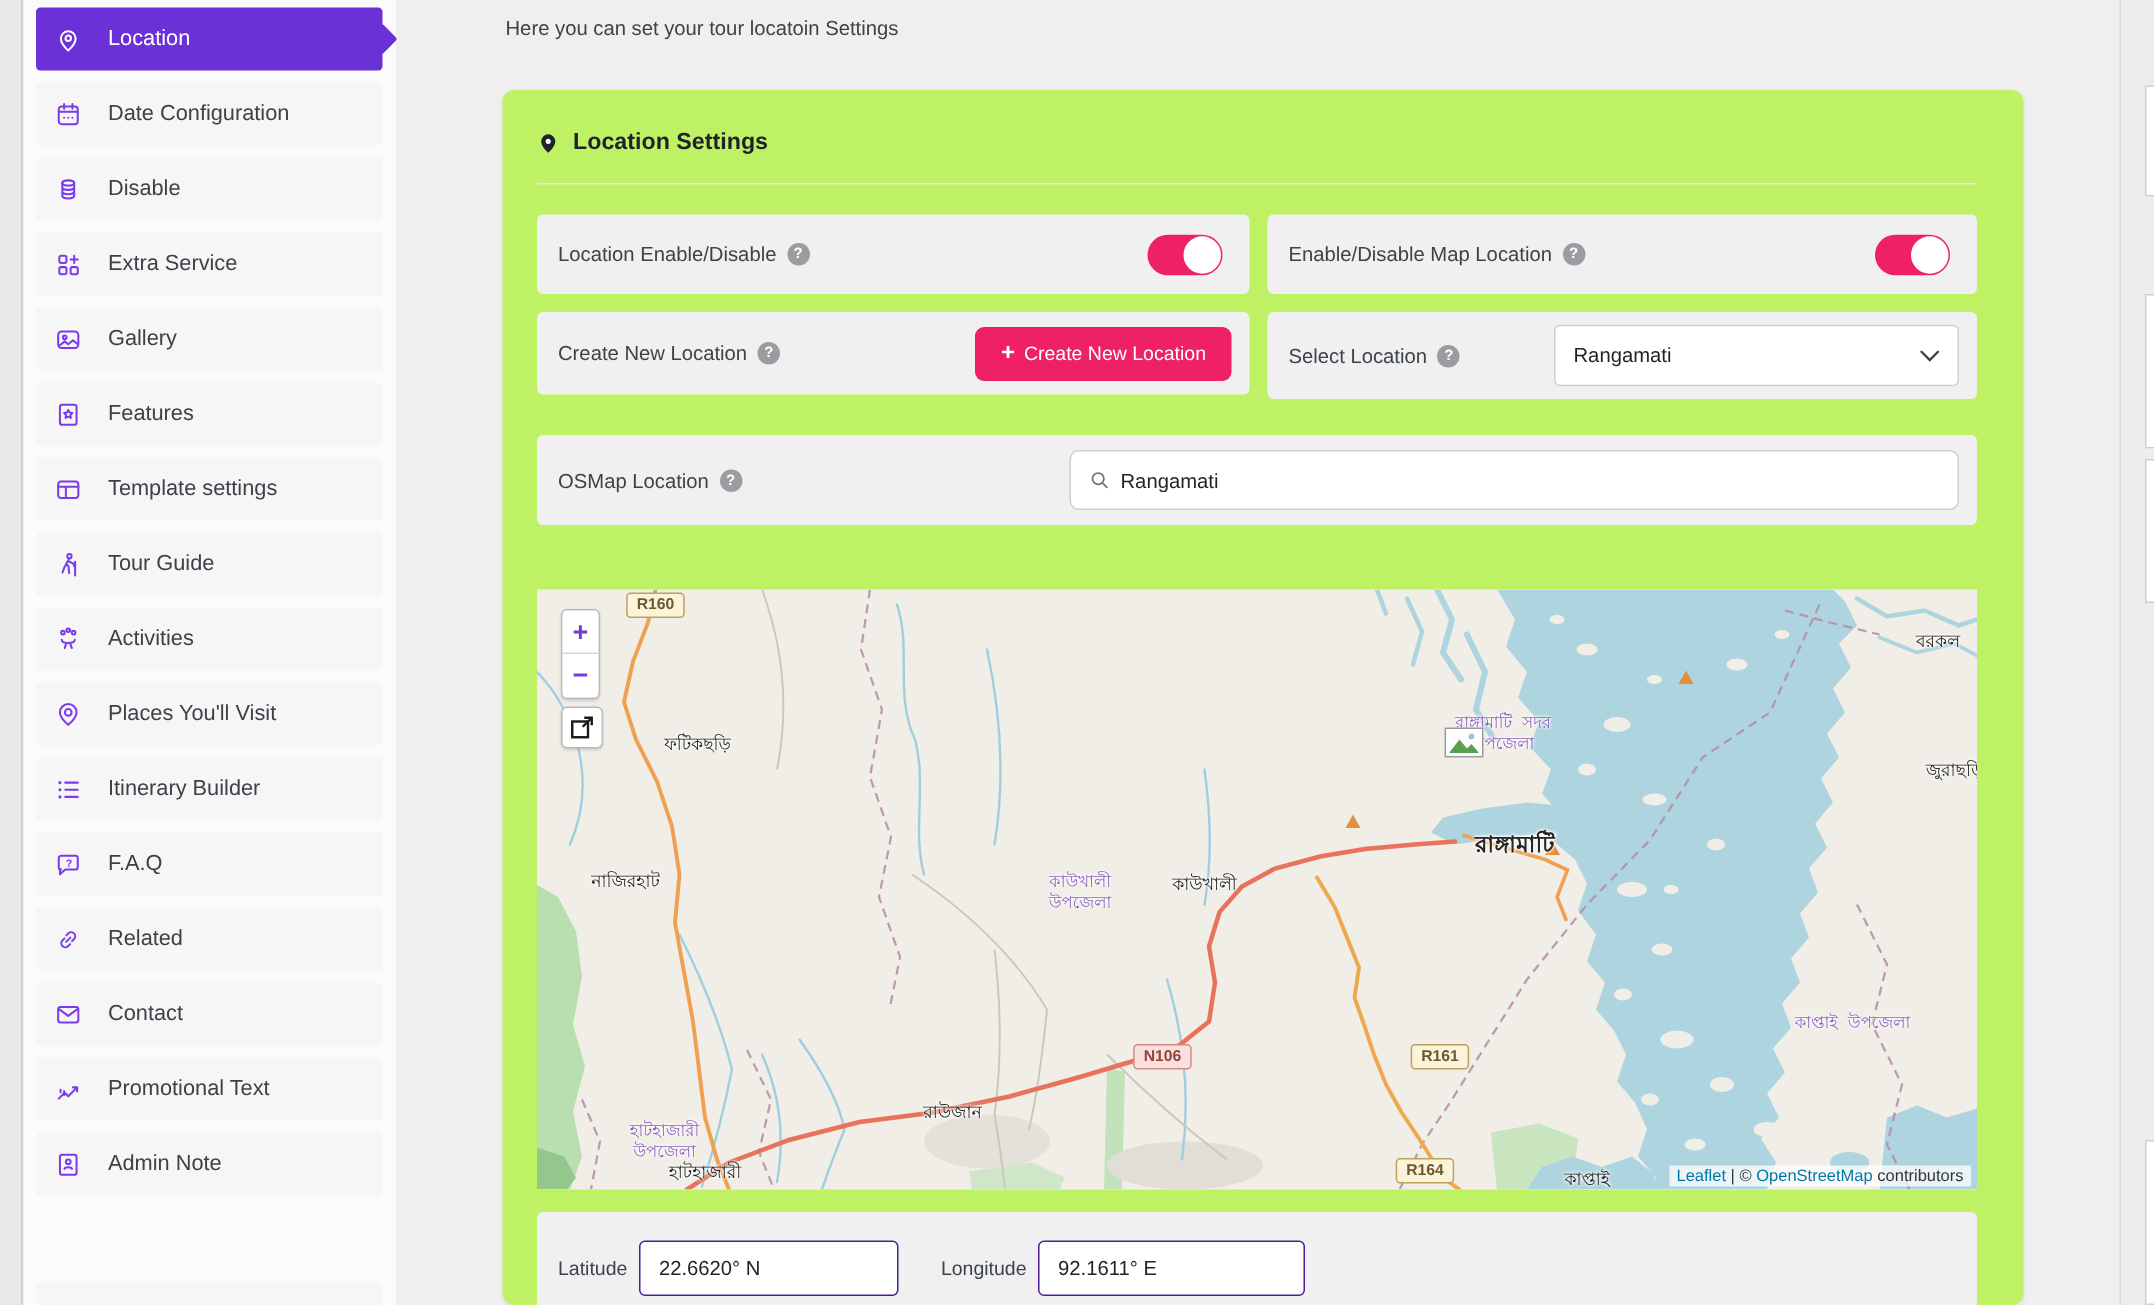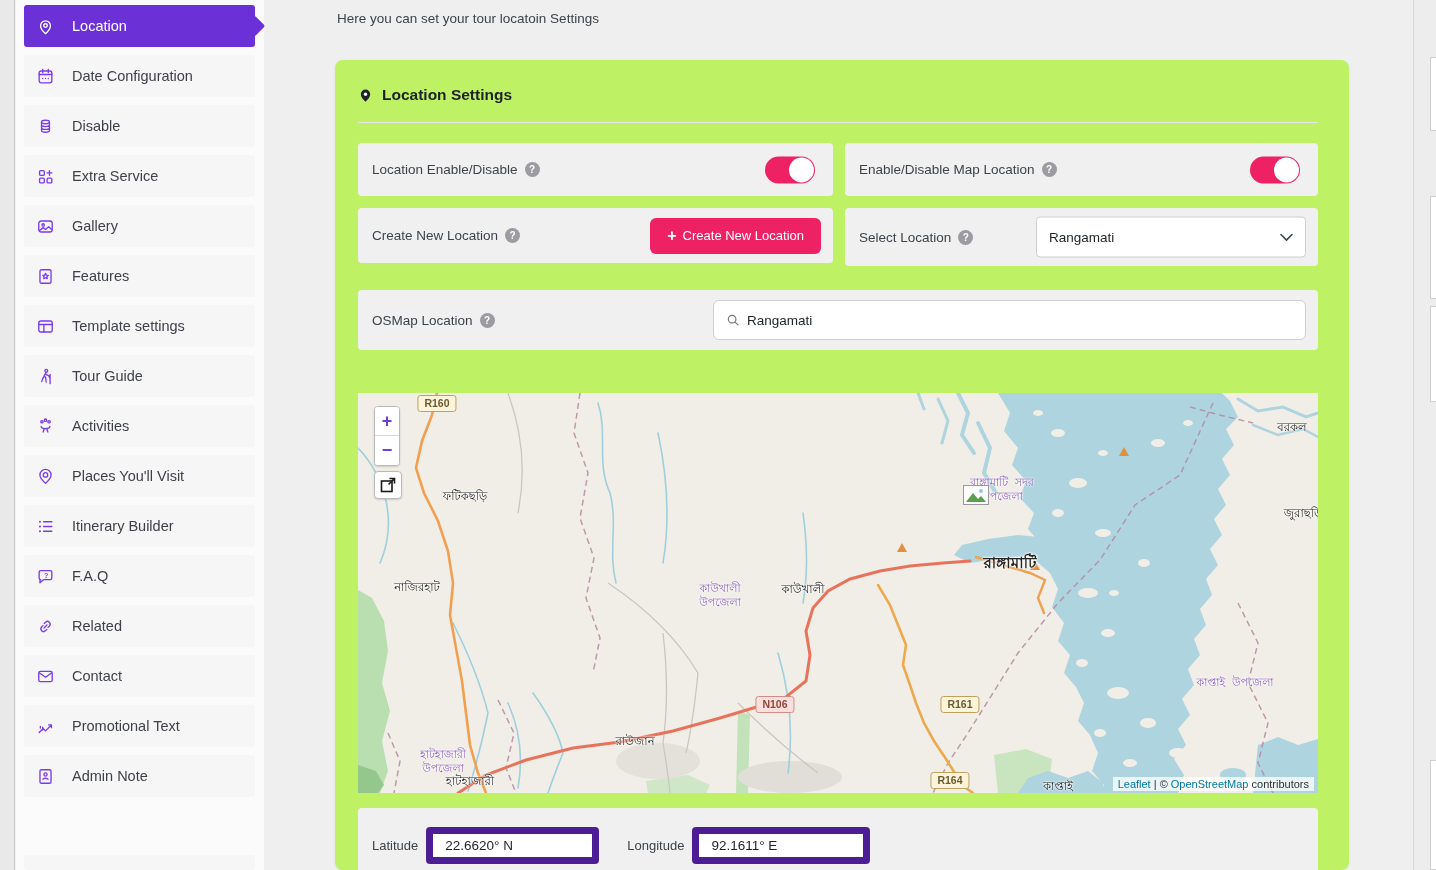--- a/index.html
+++ b/index.html
@@ -76,21 +76,21 @@
     cursor:pointer; box-shadow:0 1px 2px rgba(0,0,0,.15); }
   #marker-broken { position:absolute; left:605px; top:92px; width:26px; height:20px; background:#fdfdfd;
     border:1px solid #9a9a9a; }
   #attribution { position:absolute; right:4px; bottom:2px; background:rgba(255,255,255,.75);
     font-size:11px; color:#333; padding:1px 5px; }
   #attribution a { color:#0078a8; text-decoration:none; }
 
   
   #coords-row { left:23px; top:748px; width:960px; height:75px; }
   #coords-row .clabel { font-size:13px; color:#3c434a; }
-  .coord-input { height:37px; background:#fff; border:7px solid #4c1d95; border-radius:4px;
+  .coord-input { height:37px; background:#fff; border:1px solid #4c1d95; border-radius:4px;
     font-size:13.5px; font-family:inherit; color:#1d2327; padding:0 12px; outline:none; }
 
   
   #right-strip { left:1413px; top:0; width:23px; height:870px; background:#ededee; border-left:1px solid #d7d7d7; }
   .frag { position:absolute; left:16px; width:8px; background:#fff; border:1px solid #cfcfcf; }
 </style>
 </head>
 <body>
 
 <div class="abs" id="left-rail"></div>

